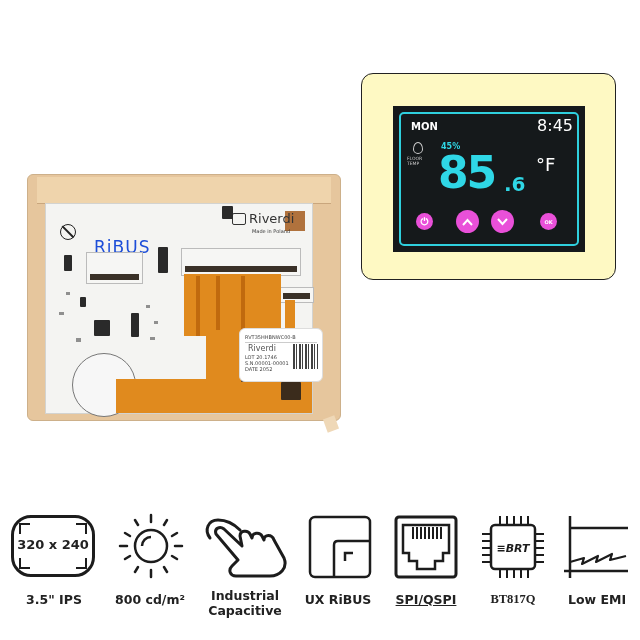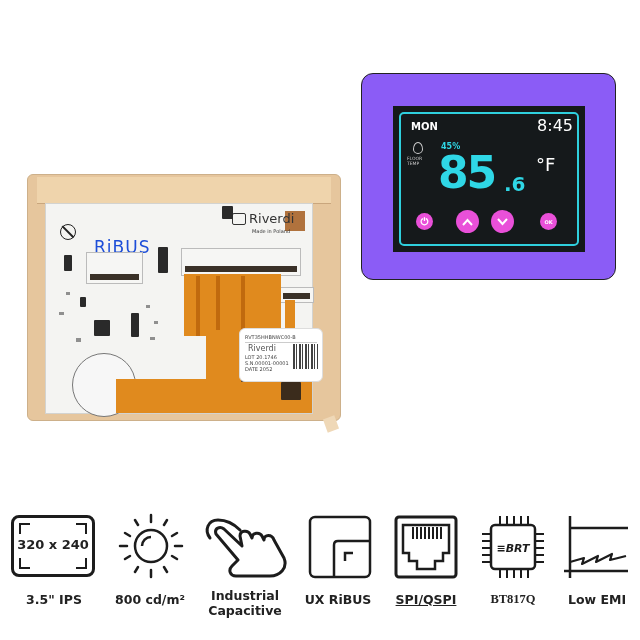--- a/index.html
+++ b/index.html
@@ -28,21 +28,21 @@
   .label { position:absolute; left:193px; top:124px; width:82px; height:52px; background:#ffffff; border-radius:6px; border:1px solid #ddd; font-size:5px; color:#444; }
   .label .pn { position:absolute; left:5px; top:5px; right:5px; border-bottom:1px solid #ccc; padding-bottom:2px; }
   .label .brand { position:absolute; left:8px; top:15px; font-size:8px; color:#555; }
   .label .lines { position:absolute; left:5px; top:25px; line-height:6px; }
   .qr { position:absolute; right:4px; top:15px; width:25px; height:25px;
         background: repeating-linear-gradient(90deg,#222 0 2px,#fff 2px 3px,#222 3px 4px,#fff 4px 6px),
                     #222; opacity:.85; }
   .corner-peel { position:absolute; right:4px; bottom:-10px; width:12px; height:14px; background:#efd8b7; transform:rotate(-20deg); }
 
   
-  .display { position:absolute; left:361px; top:73px; width:253px; height:205px; background:#8b5cf6; border-radius:12px; border:1px solid #222; }
+  .display { position:absolute; left:361px; top:73px; width:253px; height:205px; background:#fef9c3; border-radius:12px; border:1px solid #222; }
   .screen { position:absolute; left:31px; top:32px; width:192px; height:146px; background:#15191b; }
   .screen-frame { position:absolute; left:6px; top:6px; right:6px; bottom:6px; border:2px solid #2fd0de; border-radius:5px; }
   .day { position:absolute; left:18px; top:15px; font-size:10px; font-weight:bold; color:#ffffff; }
   .time { position:absolute; right:12px; top:10px; font-size:16px; color:#ffffff; }
   .drop-icon { position:absolute; left:20px; top:36px; width:8px; height:10px; border:1.2px solid #d0d0d0; border-radius:50% 50% 50% 50% / 60% 60% 40% 40%; }
   .floor { position:absolute; left:14px; top:50px; font-size:4.5px; color:#c8c8c8; line-height:5px; }
   .humidity { position:absolute; left:48px; top:36px; font-size:8px; font-weight:bold; color:#2fd7e6; }
   .temp { position:absolute; left:45px; top:42px; font-size:44px; font-weight:bold; color:#2fd7e6; letter-spacing:-2px; line-height:50px; }
   .temp-dec { position:absolute; left:111px; top:66px; font-size:20px; font-weight:bold; color:#2fd7e6; }
   .unit { position:absolute; left:143px; top:48px; font-size:18px; color:#ffffff; }
@@ -50,21 +50,21 @@
   .btn-power { left:23px; top:107px; width:17px; height:17px; font-size:10px; }
   .btn-up { left:63px; top:104px; width:23px; height:23px; font-size:12px; }
   .btn-down { left:98px; top:104px; width:23px; height:23px; font-size:12px; }
   .btn-ok { left:147px; top:107px; width:17px; height:17px; font-size:5px; }
 
   
   .features { position:absolute; left:0; top:510px; width:640px; height:110px; }
   .feat-label { position:absolute; font-size:12.5px; font-weight:bold; color:#222; white-space:nowrap; line-height:15px; text-align:center; }
   .ico { position:absolute; }
 
-  .res-box { left:11px; top:5px; width:84px; height:62px; border:3px solid #1c1c1c; border-radius:8px; box-sizing:border-box; }
+  .res-box { left:11px; top:5px; width:84px; height:62px; border:3px solid #1c1c1c; border-radius:20px; box-sizing:border-box; }
   .res-box .c { position:absolute; width:9px; height:9px; border-color:#1c1c1c; border-style:solid; }
   .res-text { position:absolute; left:0; right:0; top:19px; text-align:center; font-size:13px; font-weight:bold; color:#222; }
 </style>
 </head>
 <body>
 
 <div class="module">
   <div class="bezel-frame"></div>
   <div class="bezel-inner-top"></div>
   <div class="pcb">

